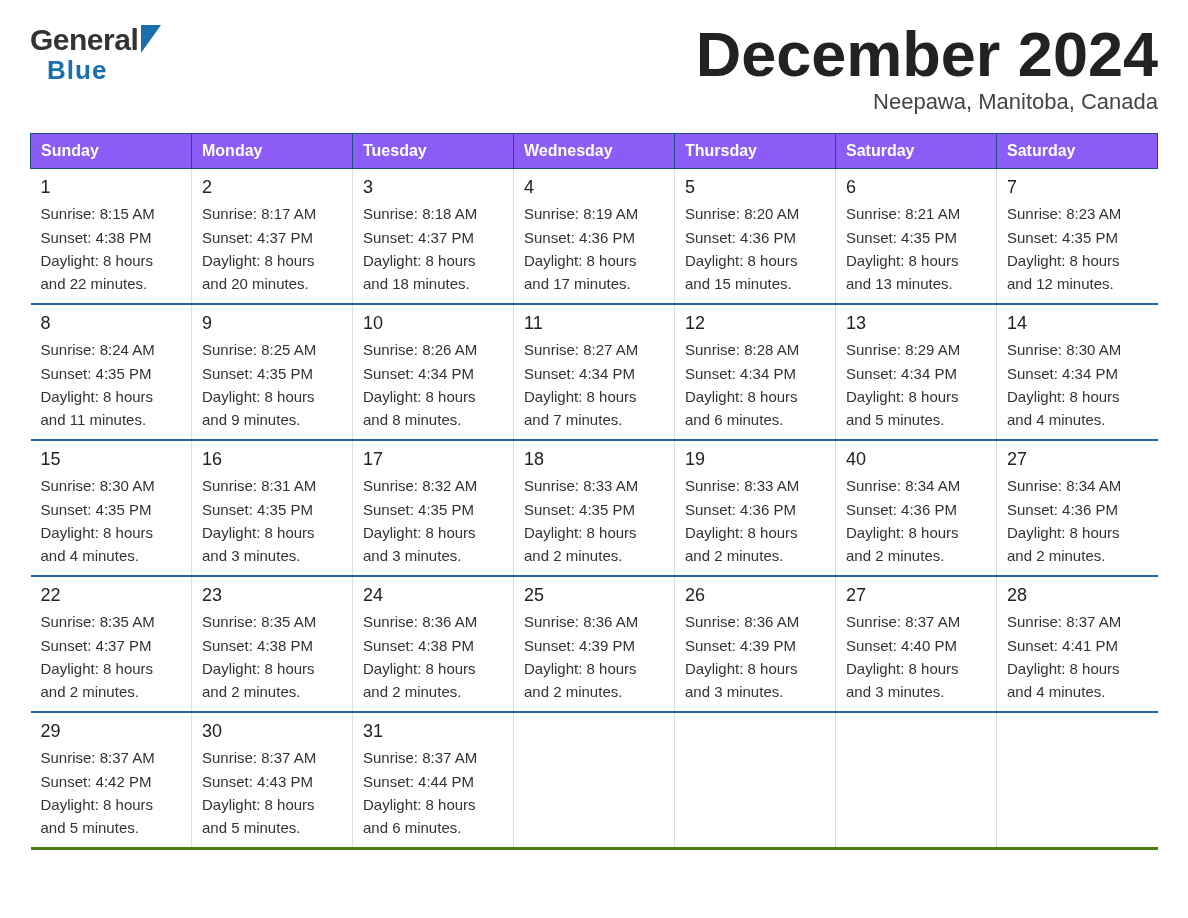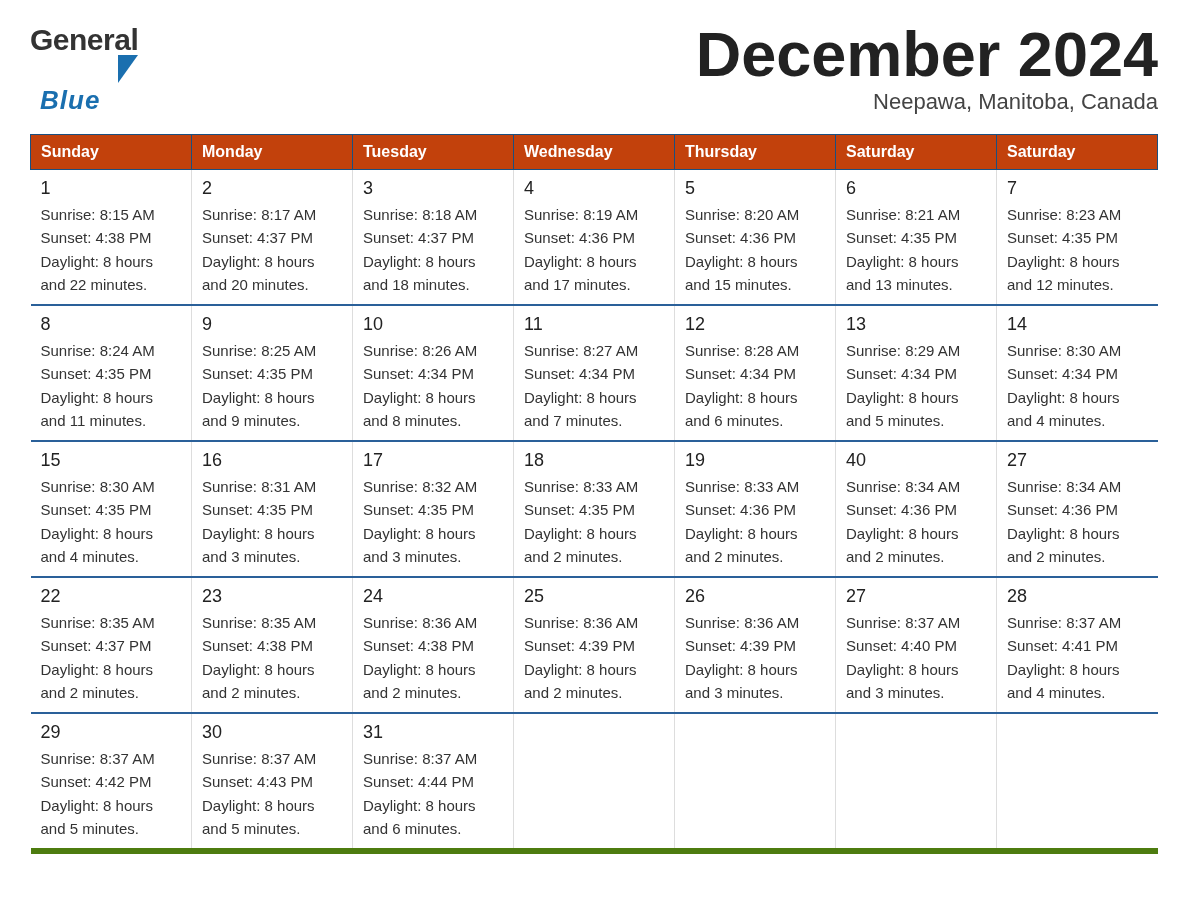--- a/index.html
+++ b/index.html
@@ -28,21 +28,21 @@
     .calendar-subtitle {
       font-size: 22px;
       color: #444;
     }
     table {
       width: 100%;
       border-collapse: collapse;
       table-layout: fixed;
     }
     thead tr {
-      background-color: #c2410c;
+      background-color: #8b5cf6;
       padding-left: 20px;
     }
     thead th {
       color: #fff;
       font-size: 16px;
       font-weight: bold;
       padding: 8px 10px;
       text-align: left;
       border: 1px solid #1a4f80;
     }
@@ -69,42 +69,40 @@
     }
     .day-info {
       font-size: 15px;
       color: #333;
       line-height: 1.55;
     }
     .empty-cell {
       background: #fff;
     }
     tbody tr:last-child {
-      border-bottom: 6px solid #4d7c0f;
+      border-bottom: 3px solid #4d7c0f;
     }
     .logo-wrapper {
       display: flex;
       flex-direction: column;
       padding-top: 5px;
     }
     .logo-top-row {
       display: flex;
-      align-items: flex-end;
+      align-items: center;
       line-height: 1;
-      flex-direction: column;
     }
     .logo-general-text {
       font-size: 30px;
       font-weight: bold;
       color: #333;
       letter-spacing: -0.5px;
     }
     .logo-bottom-row {
-      margin-left: 10px;
-      font-style: italic;
+      margin-left: 17px;
     }
     .logo-blue-text {
       font-size: 26px;
       font-weight: bold;
       color: #1a6faf;
       letter-spacing: 1px;
     }
   </style>
 </head>
 <body>

